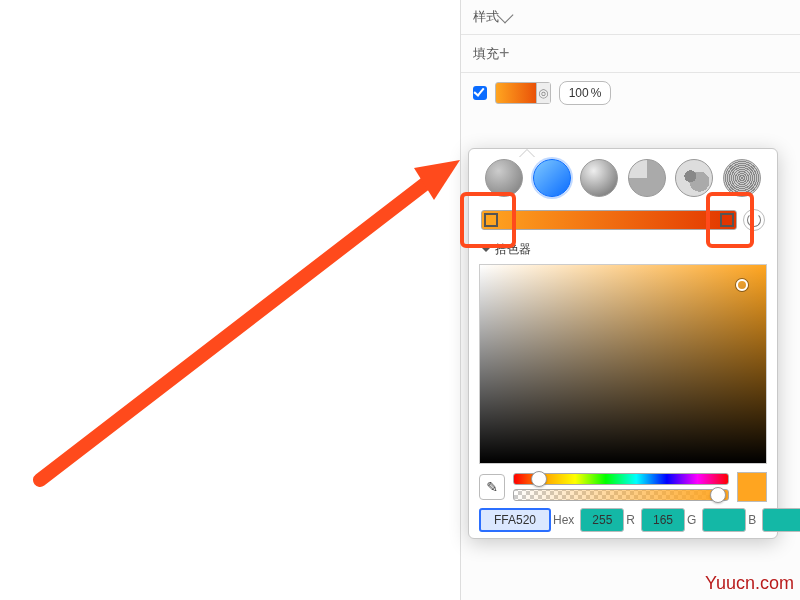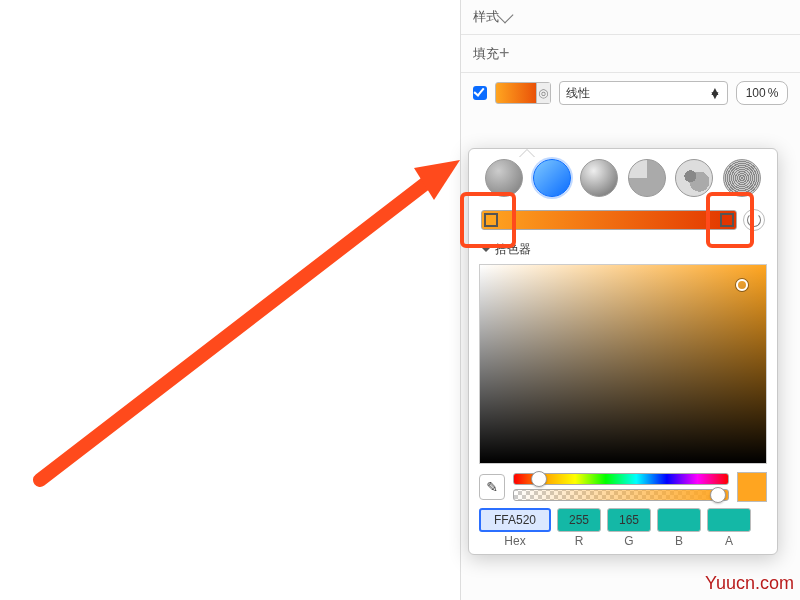--- a/index.html
+++ b/index.html
@@ -50,21 +50,21 @@
 .hue-row{display:flex;align-items:center;gap:8px;margin:8px 0 4px}
 .eyed{width:26px;height:26px;border:1px solid #bbb;border-radius:4px;display:flex;align-items:center;justify-content:center;font-size:14px;background:#fff}
 .hues{flex:1;display:flex;flex-direction:column;gap:4px}
 .hue{height:12px;border:1px solid #aaa;border-radius:3px;background:linear-gradient(90deg,red,orange,yellow,lime,cyan,blue,magenta,red);position:relative}
 .alpha{height:12px;border:1px solid #aaa;border-radius:3px;background:linear-gradient(90deg,transparent,#FFA520),repeating-conic-gradient(#ccc 0 25%,#fff 0 50%) 0/8px 8px;position:relative}
 .knob{position:absolute;top:-3px;width:16px;height:16px;border-radius:50%;background:#fff;border:1px solid #999;box-shadow:0 1px 2px #0003}
 .hue .knob{left:8%}
 .alpha .knob{right:2px}
 .preview{width:30px;height:30px;border:1px solid #bbb;background:#FFA520}
 .vals{display:flex;gap:6px;margin-top:6px}
-.vbox{display:flex;flex-direction:column;align-items:center;gap:2px}
+.vbox{display:flex;flex-direction:row;align-items:center;gap:2px}
 .vin{height:24px;border:1px solid #bbb;border-radius:3px;background:#14b8a6;display:flex;align-items:center;justify-content:center;font-size:12px}
 .vin.hex{width:72px;border:2px solid #2b6fff;background:#dbe8ff}
 .vin.n{width:44px}
 .vlab{font-size:12px;color:#666}
 .arrow{position:absolute;left:30px;top:150px;width:430px;height:340px;pointer-events:none}
 .watermark{position:absolute;right:6px;bottom:6px;font-size:18px;color:#b91c1c}
 </style>
 </head>
 <body>
 
@@ -75,27 +75,20 @@
   </div>
   <div class="sec">
     <span class="sec-title">填充</span>
     <span class="plus">+</span>
   </div>
   <div class="fill-row">
     <div class="cb"></div>
     <div class="swatch">
       <div class="grad"></div>
       <div class="cap">◎</div>
-    </div>
-    <div class="sel">
-      <span>线性</span>
-      <span class="ud">
-          <span>▲</span>
-          <span>▼</span>
-        </span>
     </div>
     <div class="opac">
       <span>100</span>
         <span>%</span>
     </div>
   </div>
 </div>
 
 <div class="popover">
   <div class="modes">

